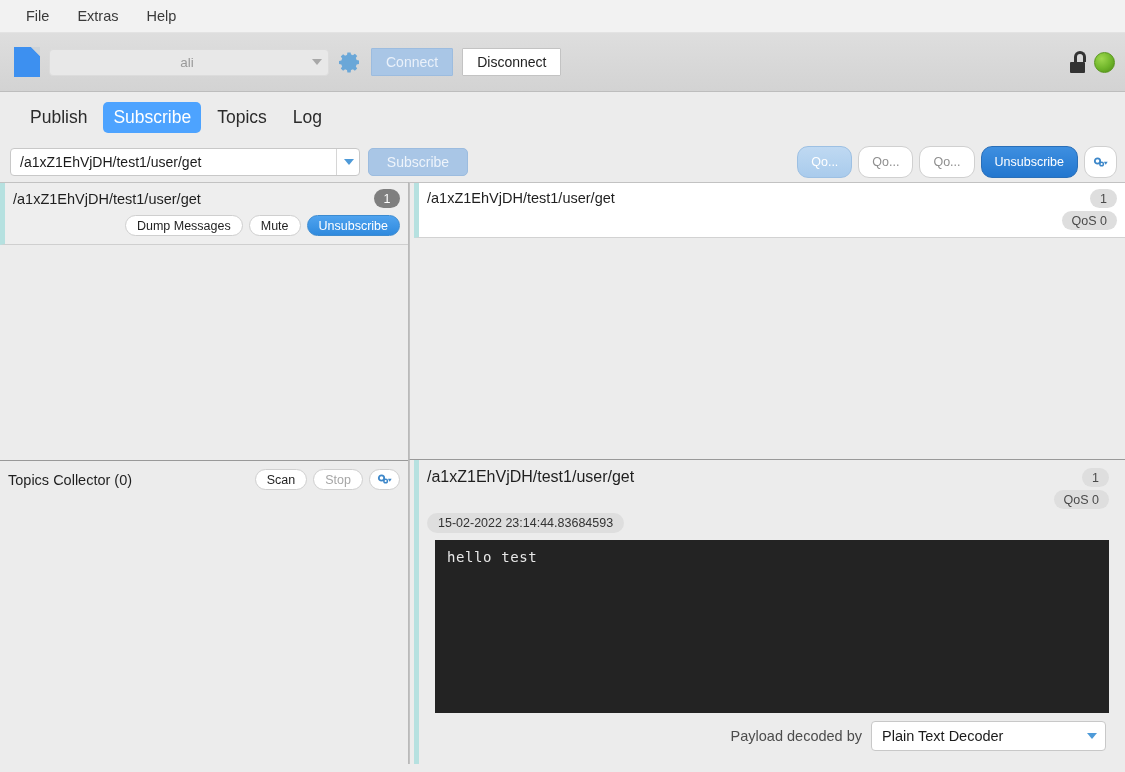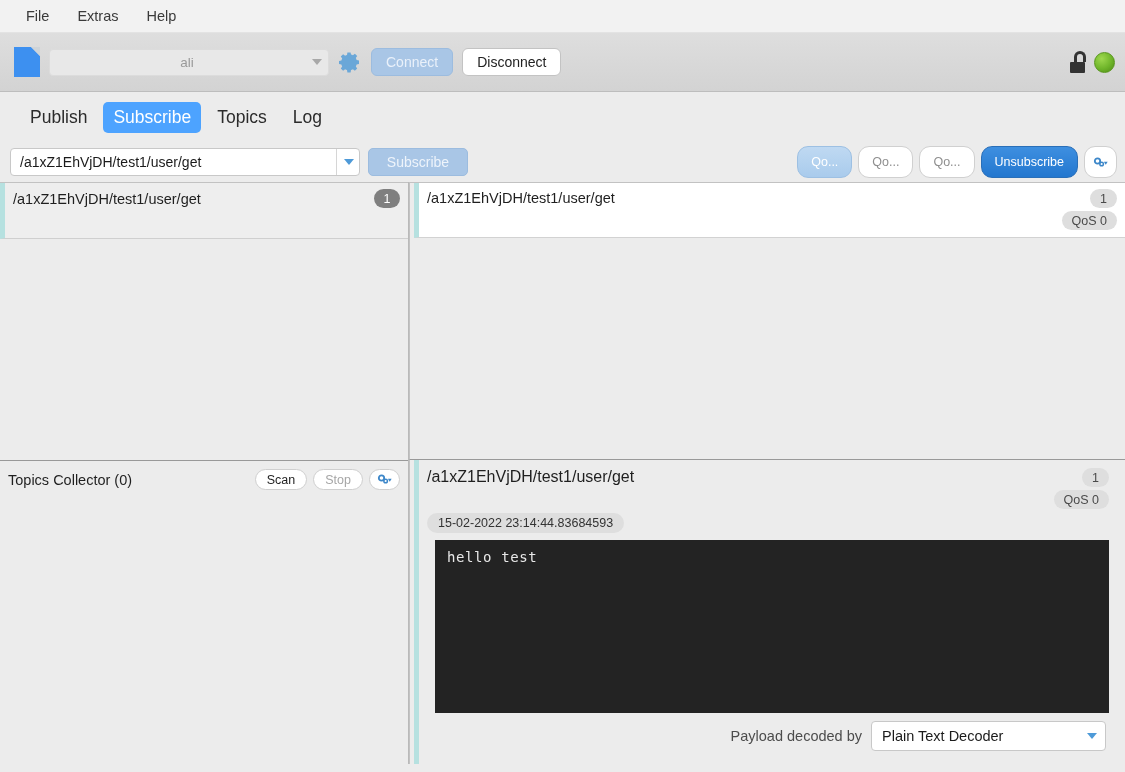--- a/index.html
+++ b/index.html
@@ -76,21 +76,21 @@
 
   .gear {
     width: 24px; height: 24px;
     display: inline-block;
     position: relative;
     flex: 0 0 auto;
   }
 
   .btn {
     height: 28px;
-    border-radius: 6px;
+    border-radius: 1px;
     font-size: 14px;
     display: inline-flex;
     align-items: center;
     justify-content: center;
     padding: 0 14px;
     border: 1px solid #c3c3c3;
     background: #ffffff;
     color: #222;
     cursor: pointer;
     white-space: nowrap;
@@ -431,20 +431,25 @@
 
 <div class="main">
 
   <div class="left-col">
 
     <div class="subs-list">
       <div class="sub-item">
         <div class="sub-row1">
           <span class="sub-topic">/a1xZ1EhVjDH/test1/user/get</span>
           <span class="count-badge">1</span>
+        </div>
+        <div class="sub-row2">
+          <span class="act">Dump Messages</span>
+          <span class="act">Mute</span>
+          <span class="act blue">Unsubscribe</span>
         </div>
       </div>
     </div>
 
     <div class="collector-header">
       <span class="collector-title">Topics Collector (0)</span>
       <span class="collector-actions">
         <span class="act">Scan</span>
         <span class="act muted">Stop</span>
         <span class="act" style="padding:0 7px">

